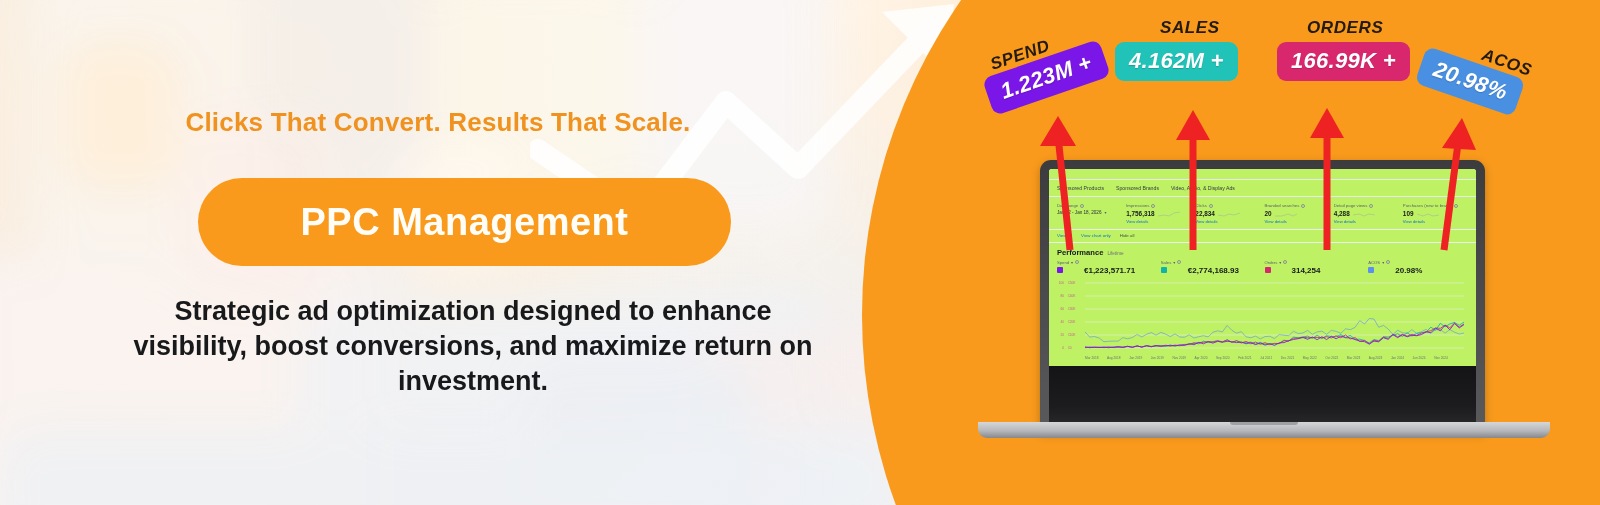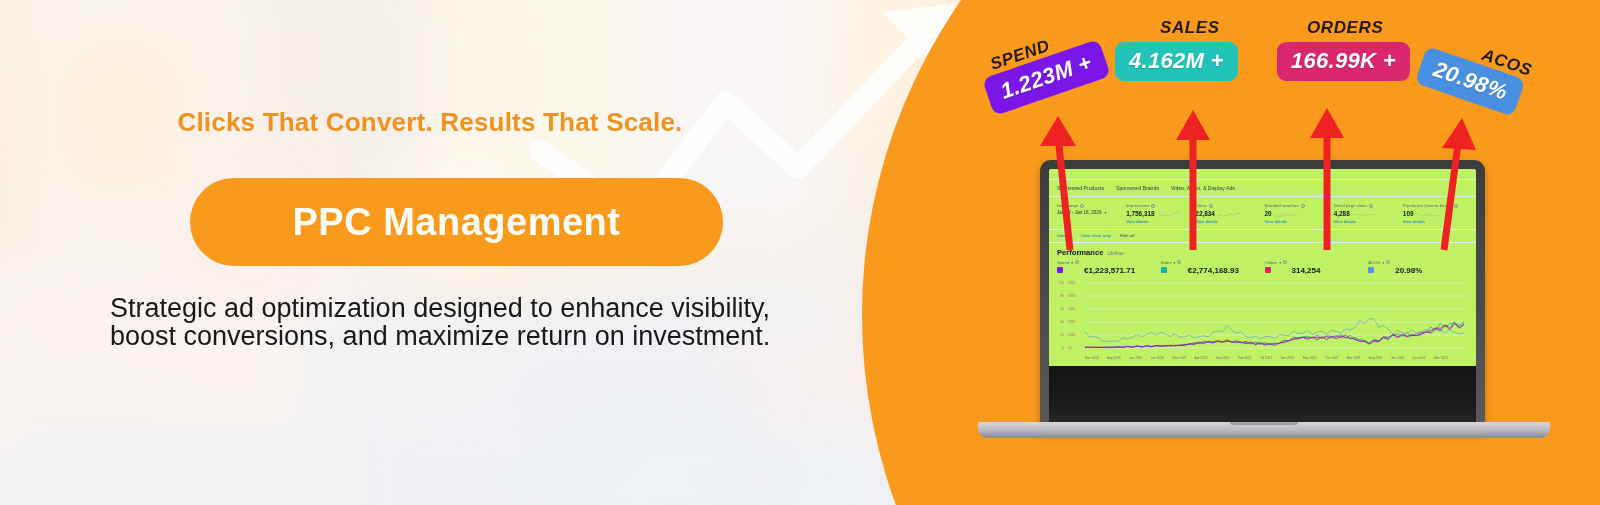--- a/index.html
+++ b/index.html
@@ -43,21 +43,21 @@
   
   .orange-circle {
     position:absolute;
     left:862px; top:-235px;
     width:1100px; height:1100px;
     border-radius:50%;
     background:#f99a1c;
   }
 
   
-  .copy { position:absolute; left:0; top:0; width:860px; height:505px; }
+  .copy { position:absolute; left:8px; top:0; width:860px; height:505px; }
   .eyebrow {
     position:absolute; left:0; right:0; top:107px;
     text-align:center;
     color:#f0921f;
     font-size:26px;
     font-weight:bold;
     letter-spacing:.2px;
   }
   .pill {
     position:absolute; left:190px; top:178px;
@@ -67,25 +67,25 @@
     display:flex; align-items:center; justify-content:center;
   }
   .pill span {
     color:#fffdf7;
     font-size:38px;
     font-weight:bold;
     letter-spacing:.5px;
   }
   .subcopy {
     position:absolute; left:110px; top:294px; width:710px;
-    text-align:left;
+    text-align:center;
     color:#18191b;
     font-size:27px;
-    font-weight:normal;
-    line-height:28px;
+    font-weight:bold;
+    line-height:35px;
   }
 
   
   .kpi { position:absolute; }
   .kpi .cap {
     position:absolute;
     font-size:17px; font-weight:bold; font-style:italic;
     color:#231a10; letter-spacing:.6px;
     white-space:nowrap;
   }

